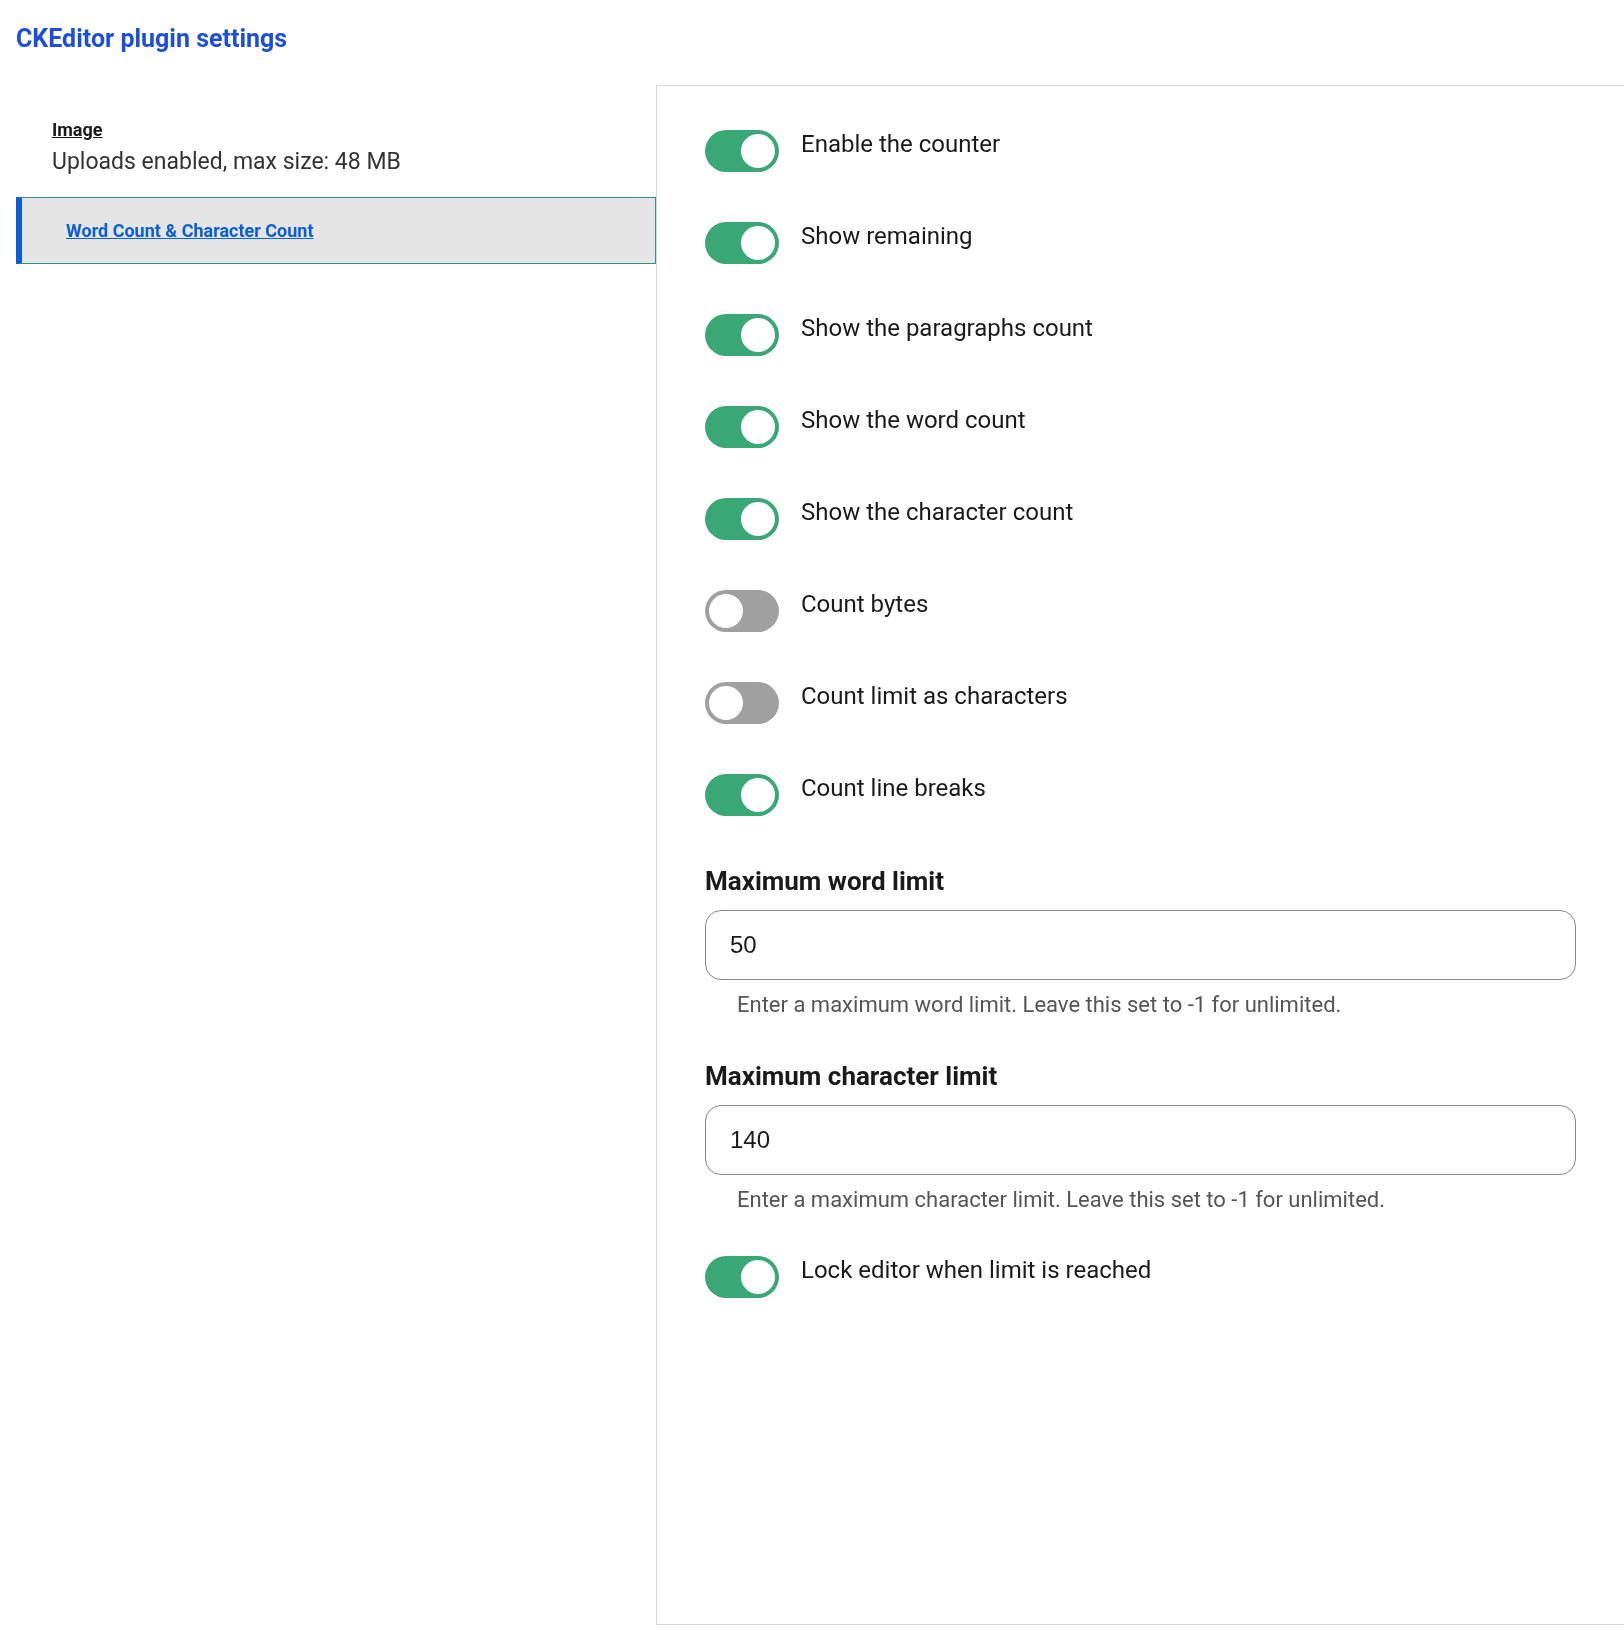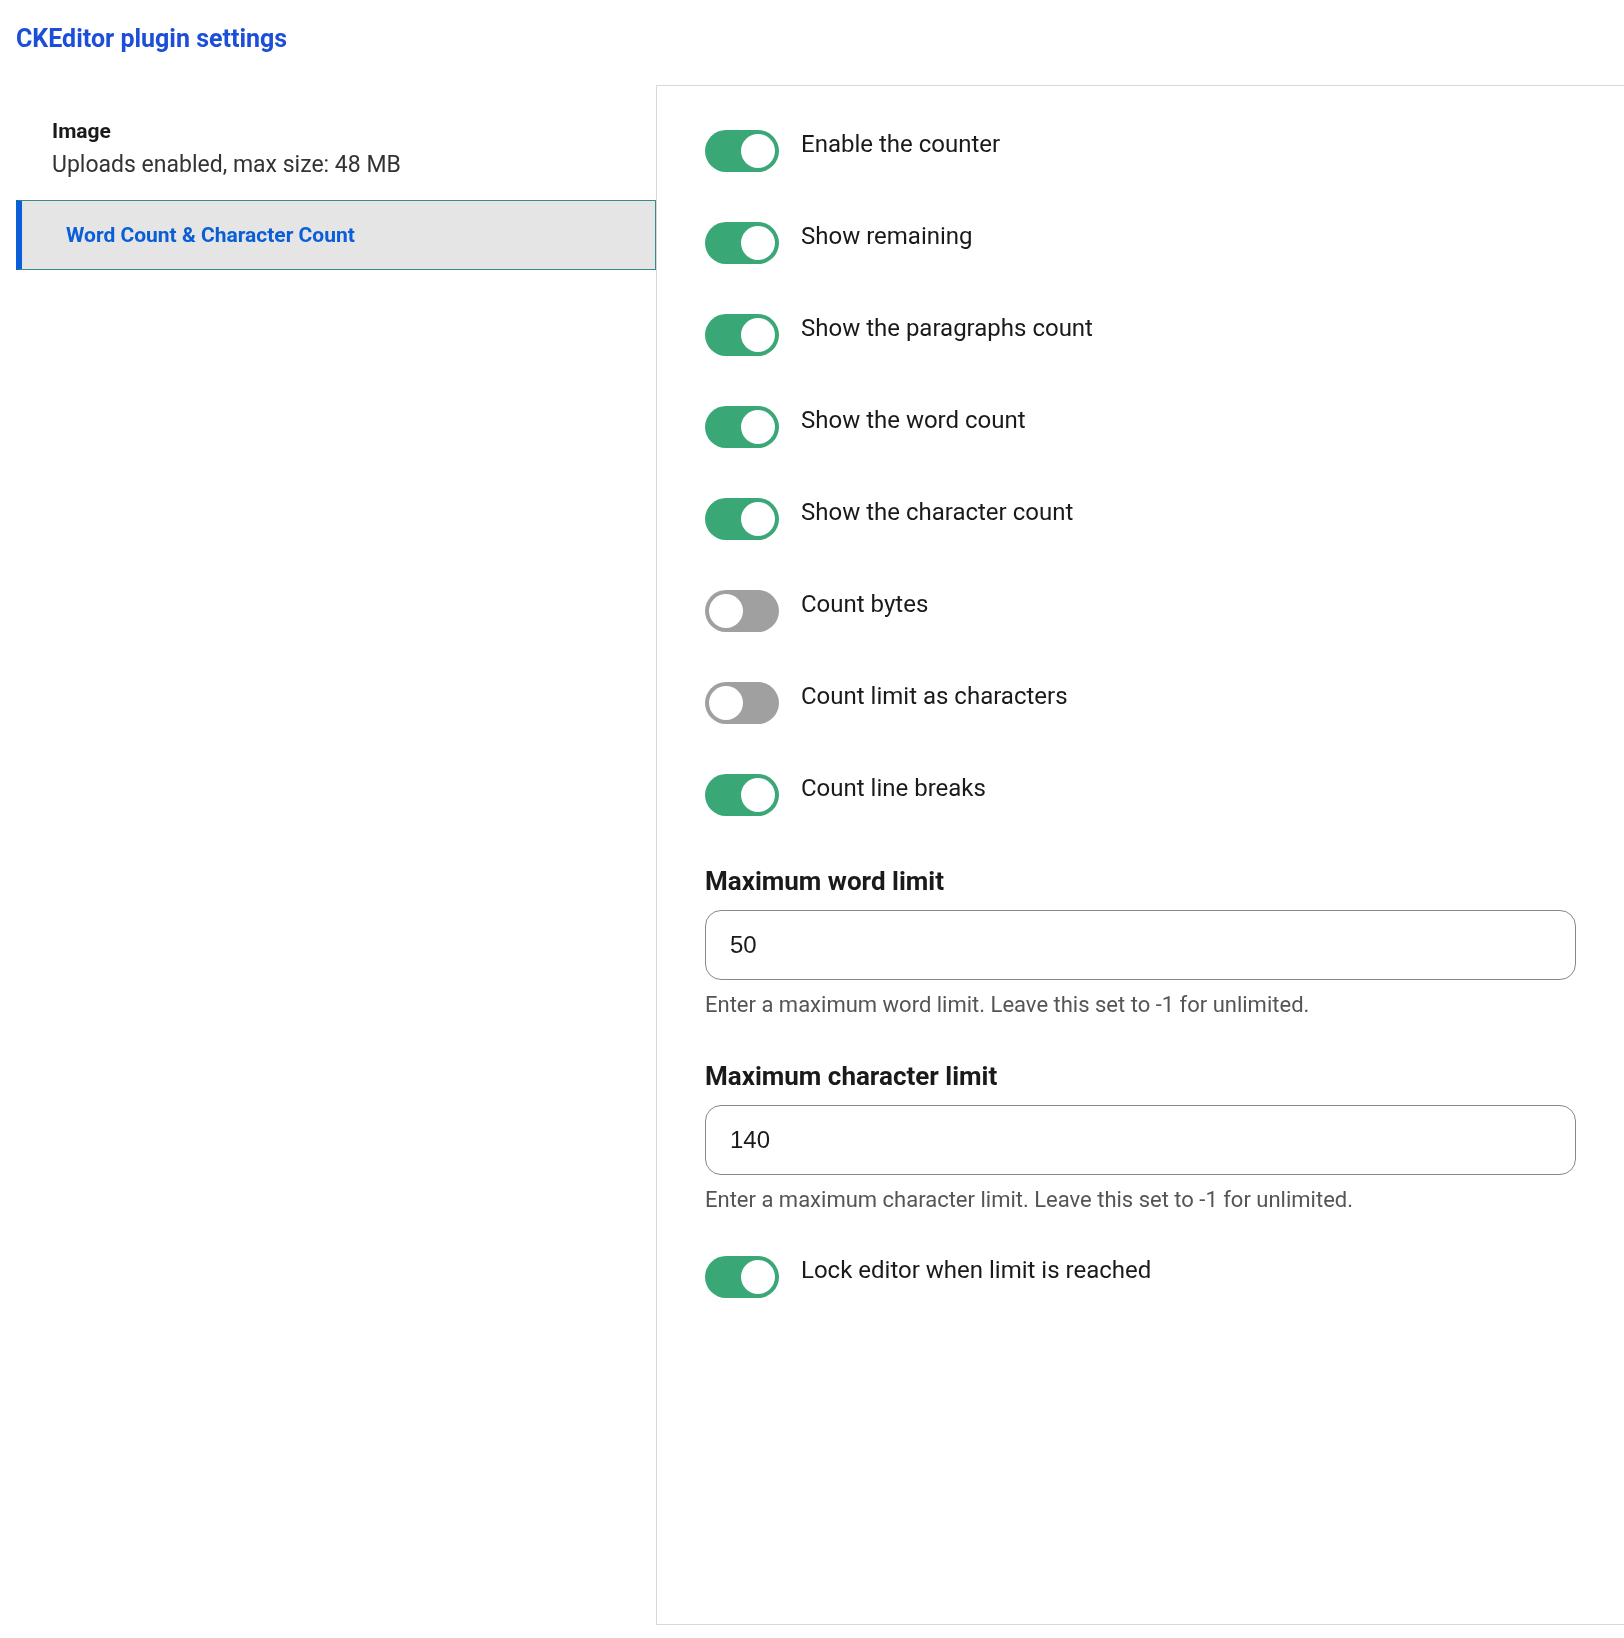--- a/index.html
+++ b/index.html
@@ -21,23 +21,24 @@
     }
     .sidebar {
       width: 640px;
       padding-top: 12px;
     }
     .sidebar-tab {
       padding: 22px 36px;
       cursor: pointer;
     }
     .sidebar-tab-title {
-      font-size: 21px;
+      font-size: 18px;
       font-weight: 700;
       color: #1a1a1a;
+      text-decoration: underline;
     }
     .sidebar-tab-subtitle {
       font-size: 23px;
       font-weight: 400;
       color: #333333;
       margin-top: 8px;
     }
     .sidebar-tab.active {
       border: 1px solid #3a8a8a;
       border-left: 6px solid #0a5ed7;
@@ -105,20 +106,21 @@
       padding: 20px 24px;
       border: 1px solid #888888;
       border-radius: 16px;
       color: #1a1a1a;
       background: #ffffff;
     }
     .field-help {
       font-size: 22px;
       color: #555555;
       margin-top: 12px;
+      margin-left: 32px;
     }
   </style>
 </head>
 <body>
 
 <h1 class="page-title">CKEditor plugin settings</h1>
 
 <div class="layout">
 
   <nav class="sidebar">

